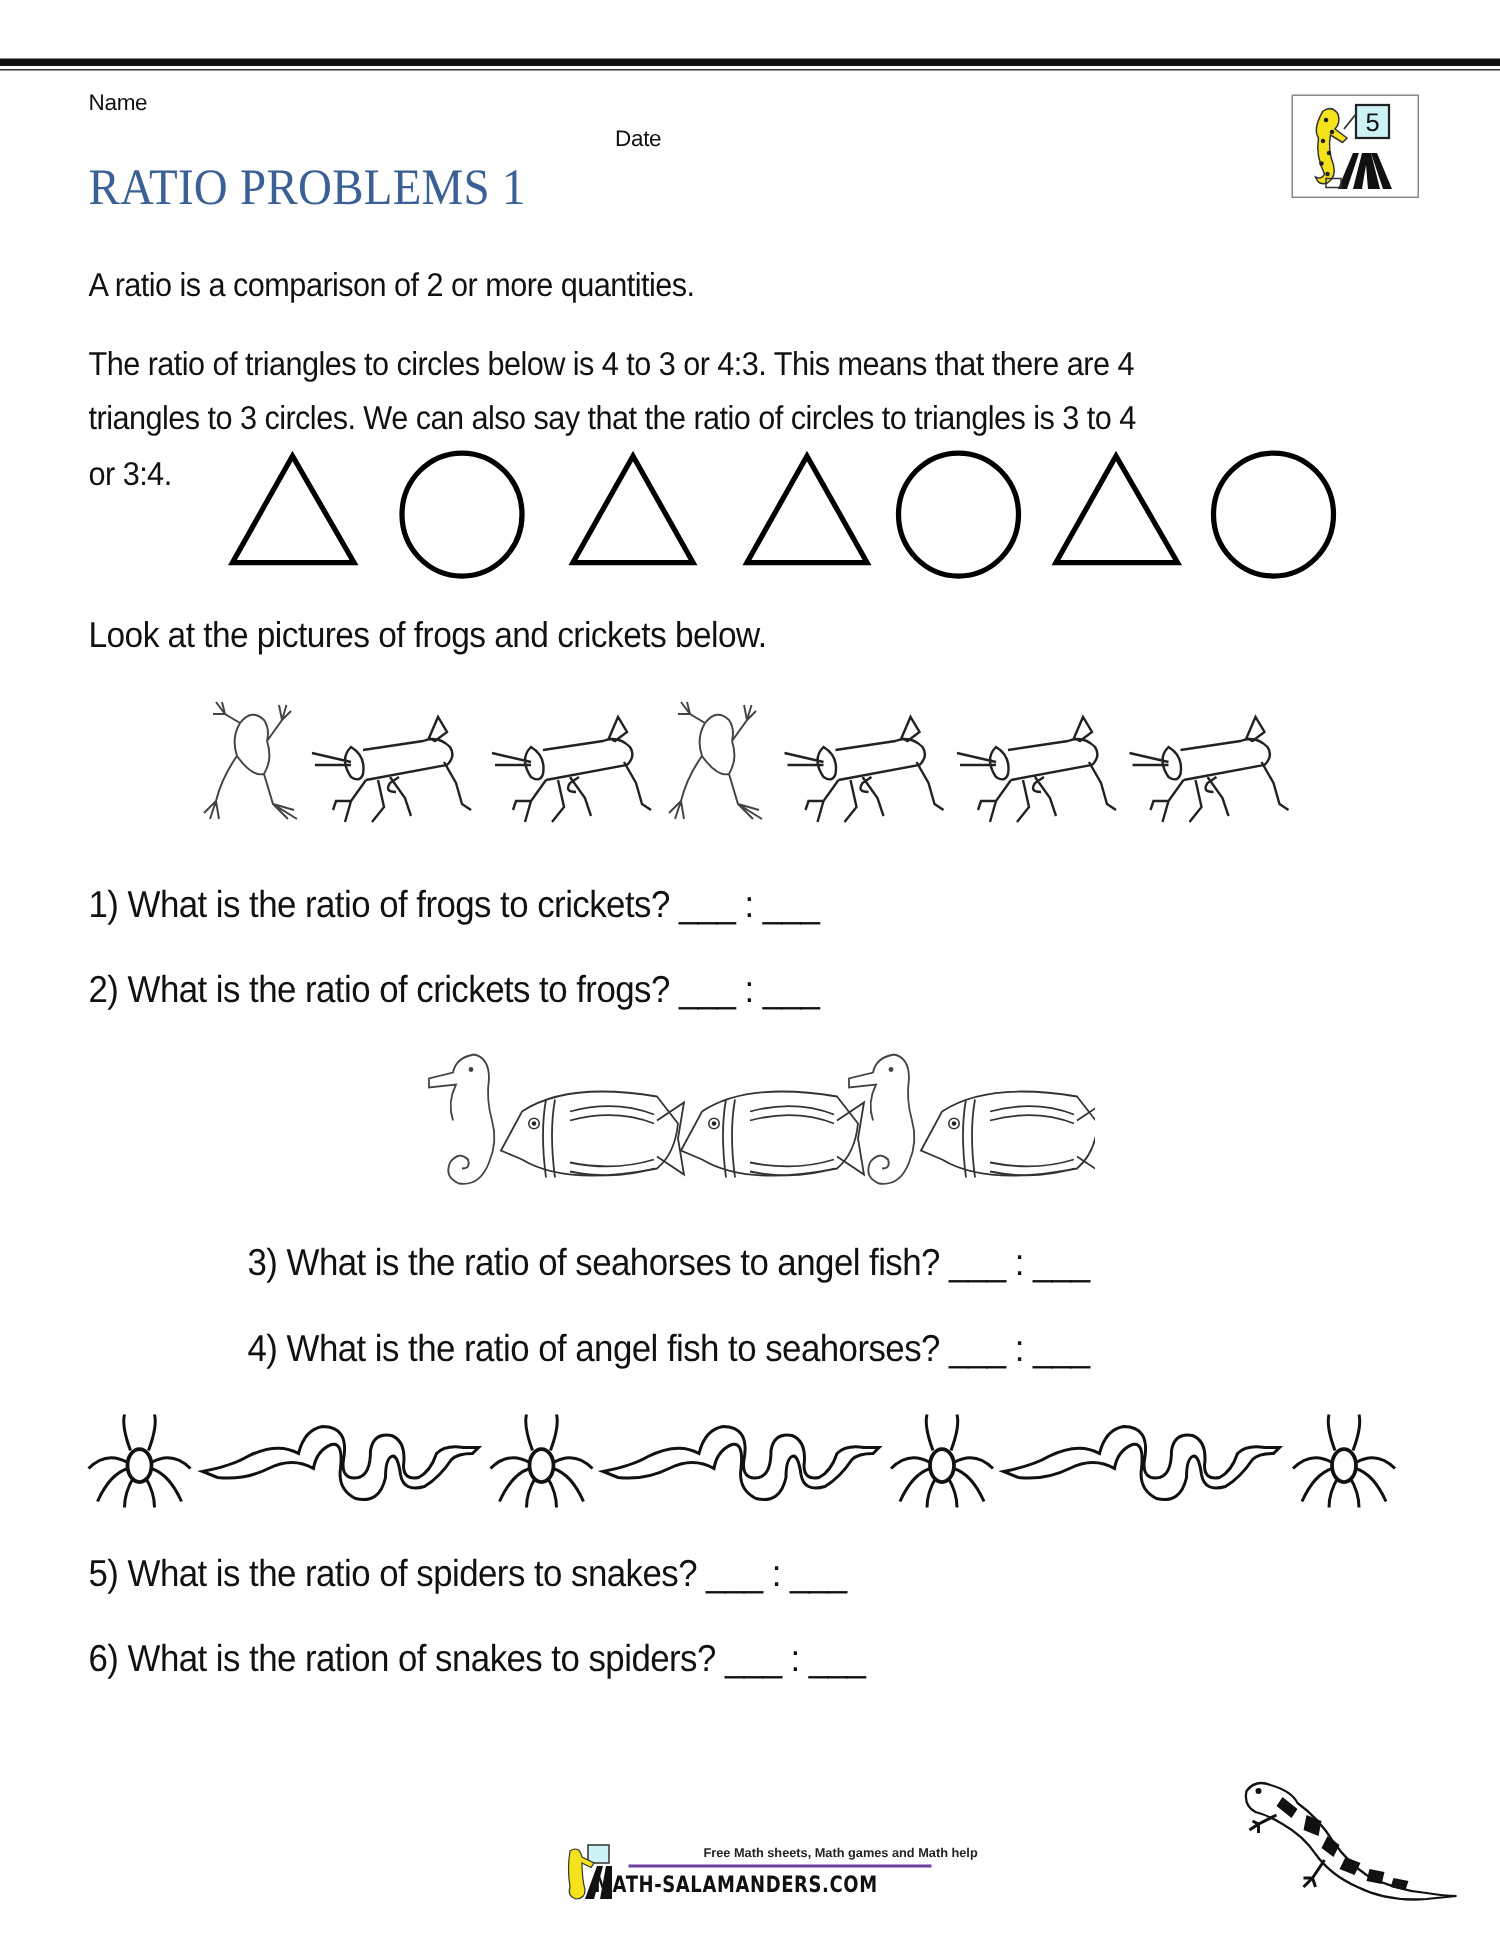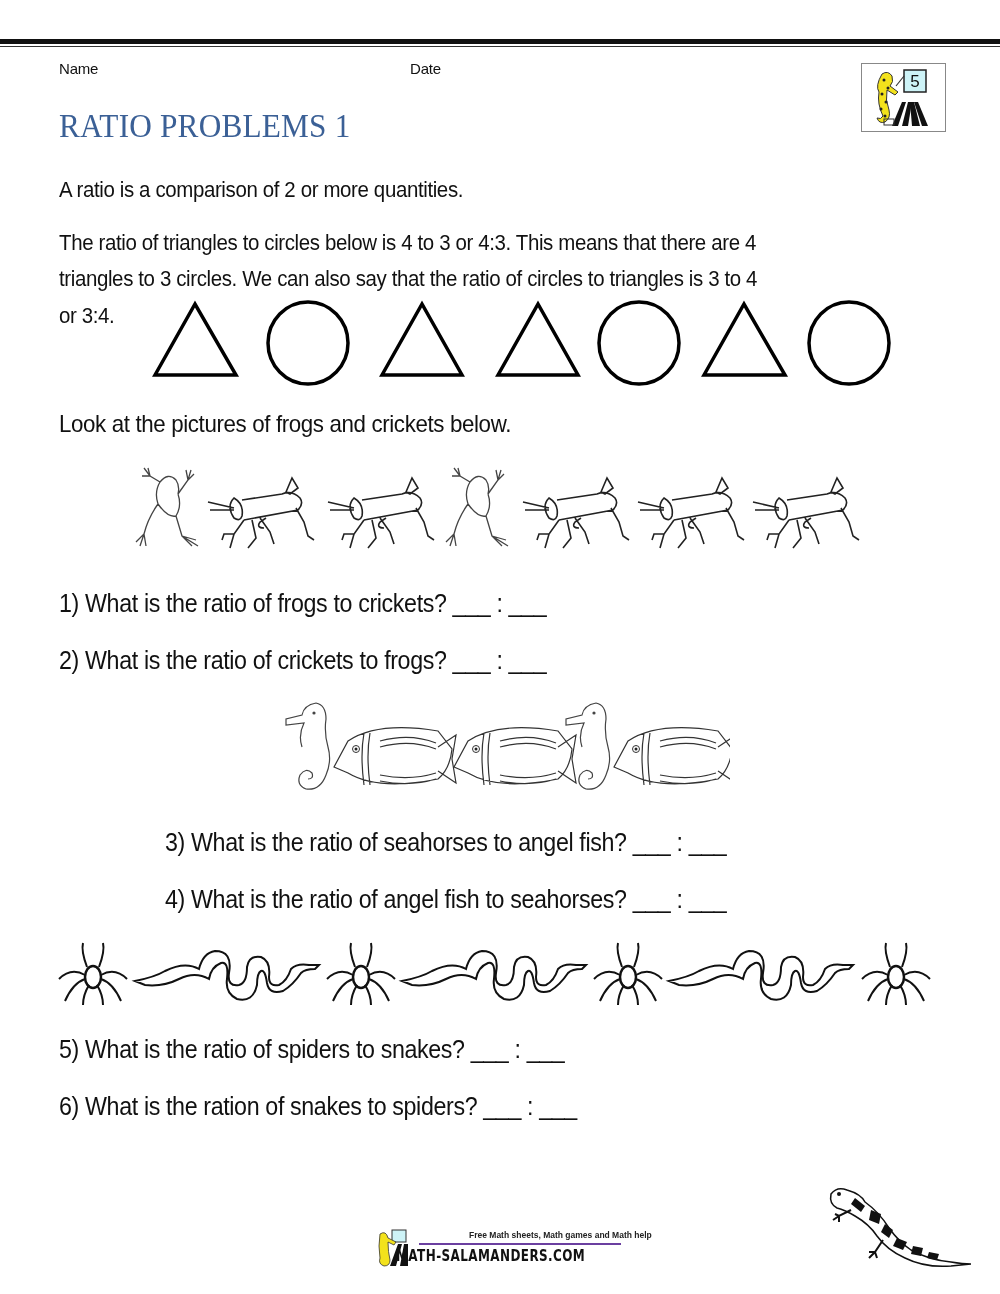--- a/index.html
+++ b/index.html
@@ -21,21 +21,21 @@
   .footer-site { position:absolute; left:396px; top:1247px; font-size:15px; font-weight:bold; letter-spacing:0.5px; color:#111;
                  font-family:"DejaVu Sans", sans-serif; white-space:nowrap; transform:scaleX(0.8); transform-origin:left top; }
 </style>
 </head>
 <body>
 
 <div class="rule-thick"></div>
 <div class="rule-thin"></div>
 
 <div class="small-label" style="left:59px;">Name</div>
-<div class="small-label" style="left:410px;">Date</div>
+<div class="small-label" style="left:410px;margin-top:24px;">Date</div>
 
 <div class="title">RATIO PROBLEMS 1</div>
 
 <div class="logo-box">
   <svg width="83" height="67" viewBox="0 0 83 67">
 
     <polygon points="30,62 40,38 44,38 36,62" fill="#111"></polygon>
     <polygon points="40,62 46,38 50,38 46,62" fill="#111"></polygon>
     <polygon points="50,62 48,38 52,38 58,62" fill="#111"></polygon>
     <polygon points="60,62 52,38 56,38 66,62" fill="#111"></polygon>

